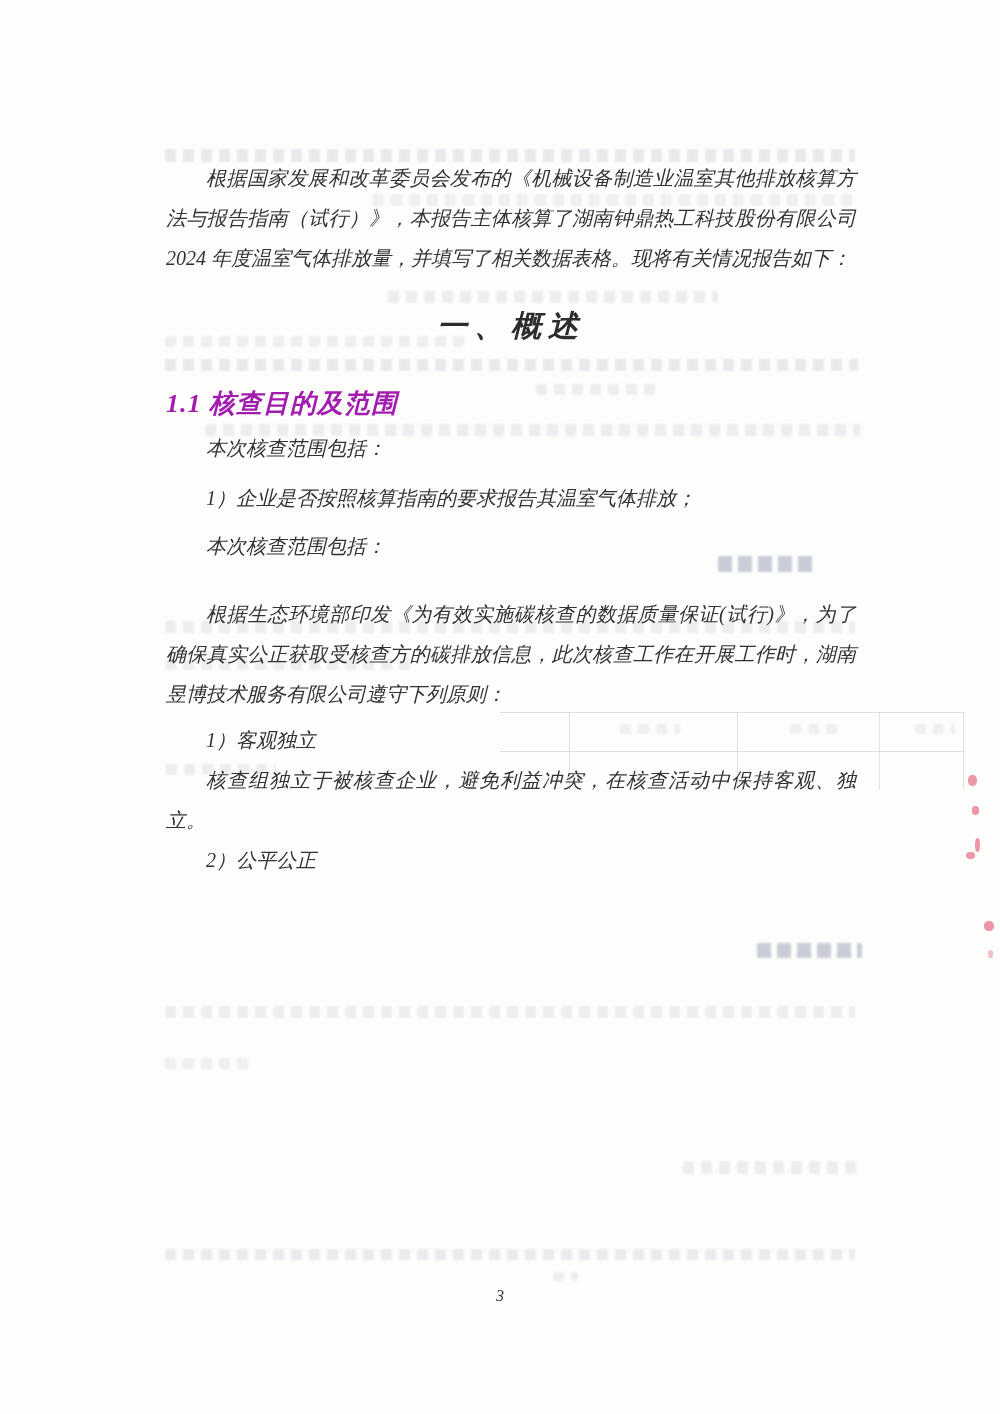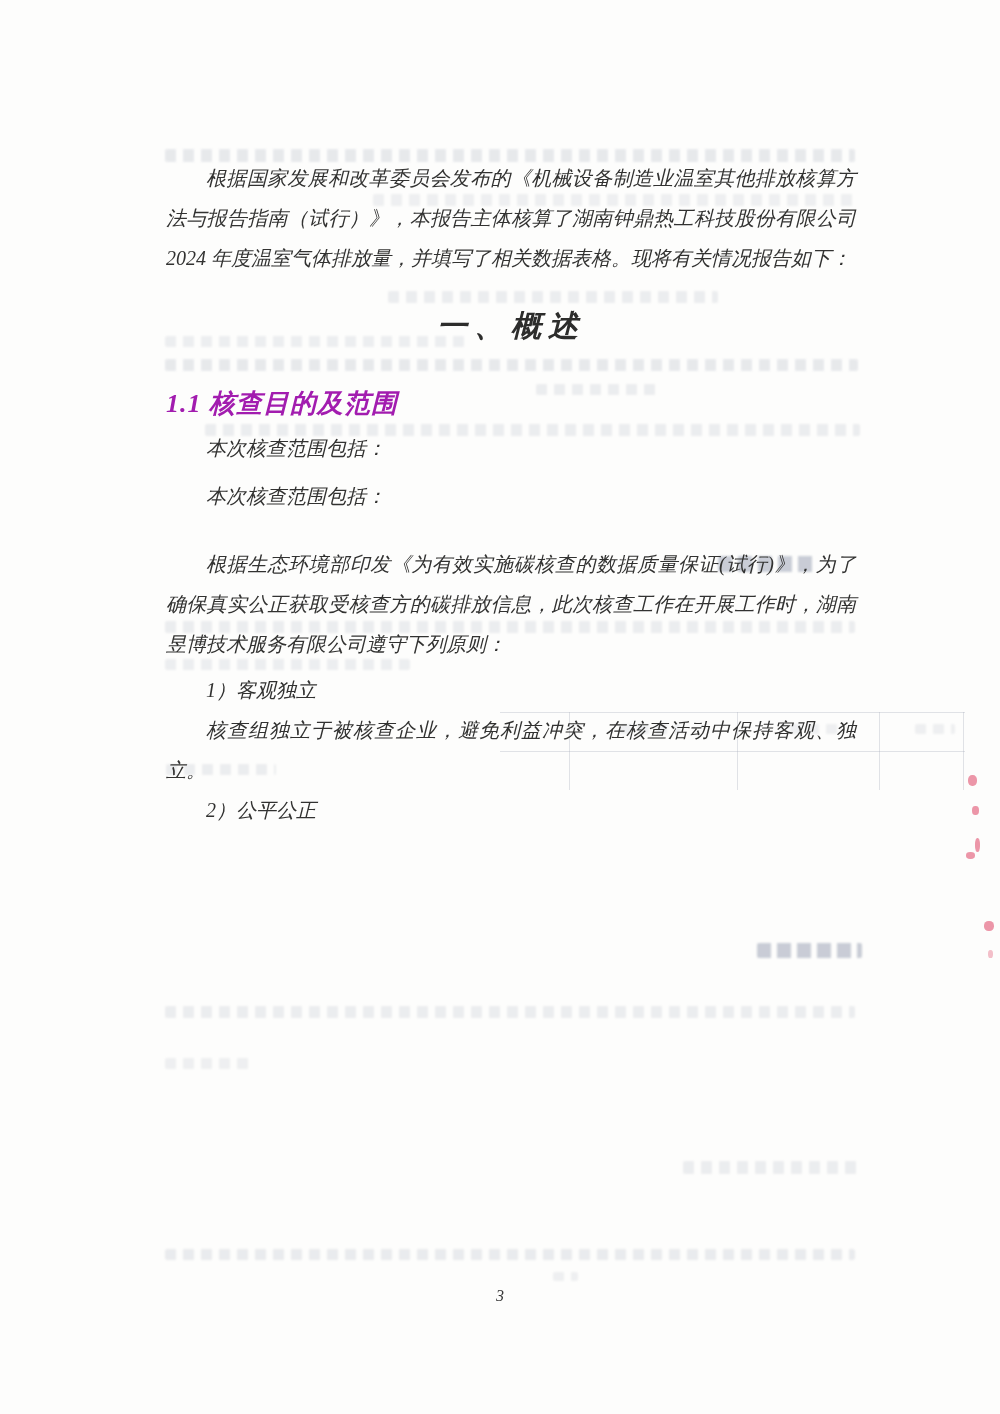--- a/index.html
+++ b/index.html
@@ -106,20 +106,21 @@
     <div class="stamp" style="left:988px;top:950px;width:5px;height:8px;opacity:.6;"></div>
   </div>
 
   <main class="content">
     <p class="indent">根据国家发展和改革委员会发布的《机械设备制造业温室其他排放核算方法与报告指南（试行）》，本报告主体核算了湖南钟鼎热工科技股份有限公司 2024 年度温室气体排放量，并填写了相关数据表格。现将有关情况报告如下：</p>
 
     <h1 class="chapter">一、概述</h1>
 
     <h2 class="sec mt40">1.1 核查目的及范围</h2>
     <p class="indent mt8">本次核查范围包括：</p>
+    <p class="indent mt10">1）企业是否按照核算指南的要求报告其温室气体排放；</p>
     <p class="indent mt8">本次核查范围包括：</p>
 
     <p class="indent mt28">根据生态环境部印发《为有效实施碳核查的数据质量保证(试行)》，为了确保真实公正获取受核查方的碳排放信息，此次核查工作在开展工作时，湖南昱博技术服务有限公司遵守下列原则：</p>
     <p class="indent mt6">1）客观独立</p>
     <p class="indent">核查组独立于被核查企业，避免利益冲突，在核查活动中保持客观、独立。</p>
     <p class="indent">2）公平公正</p>
   </main>
 
   <div class="footer">
     <span>3</span>

